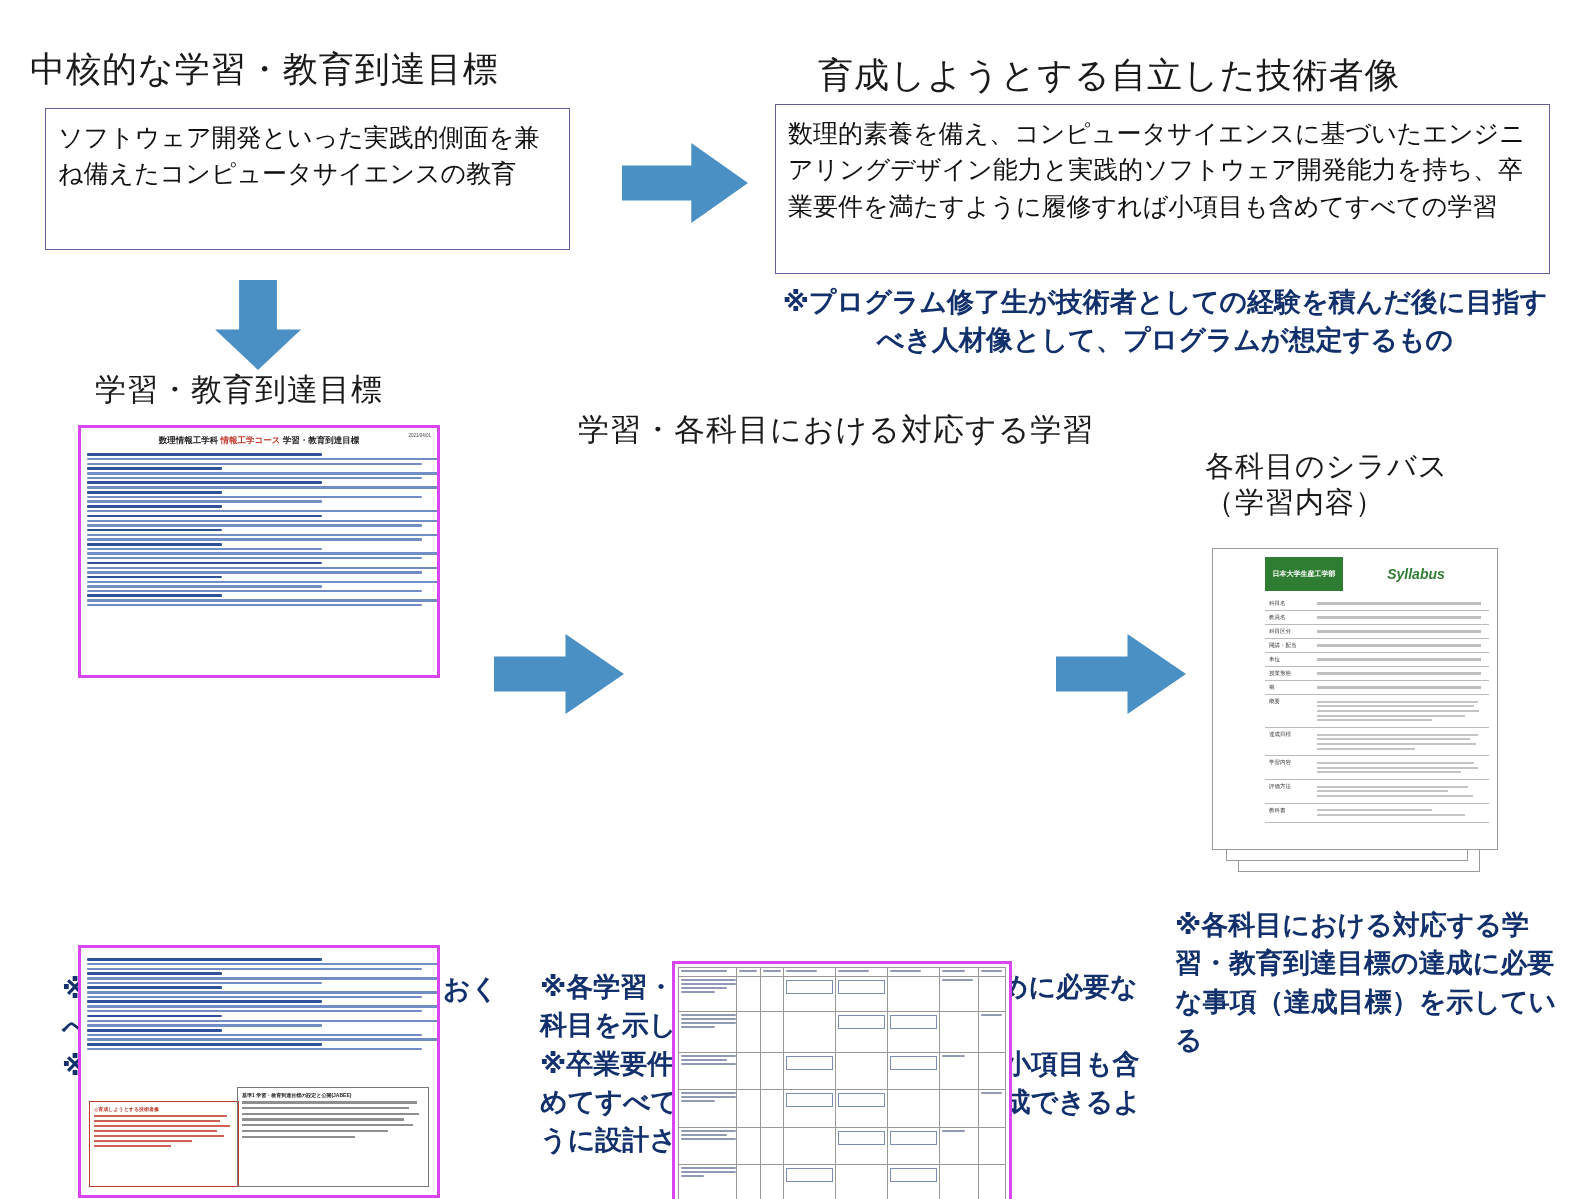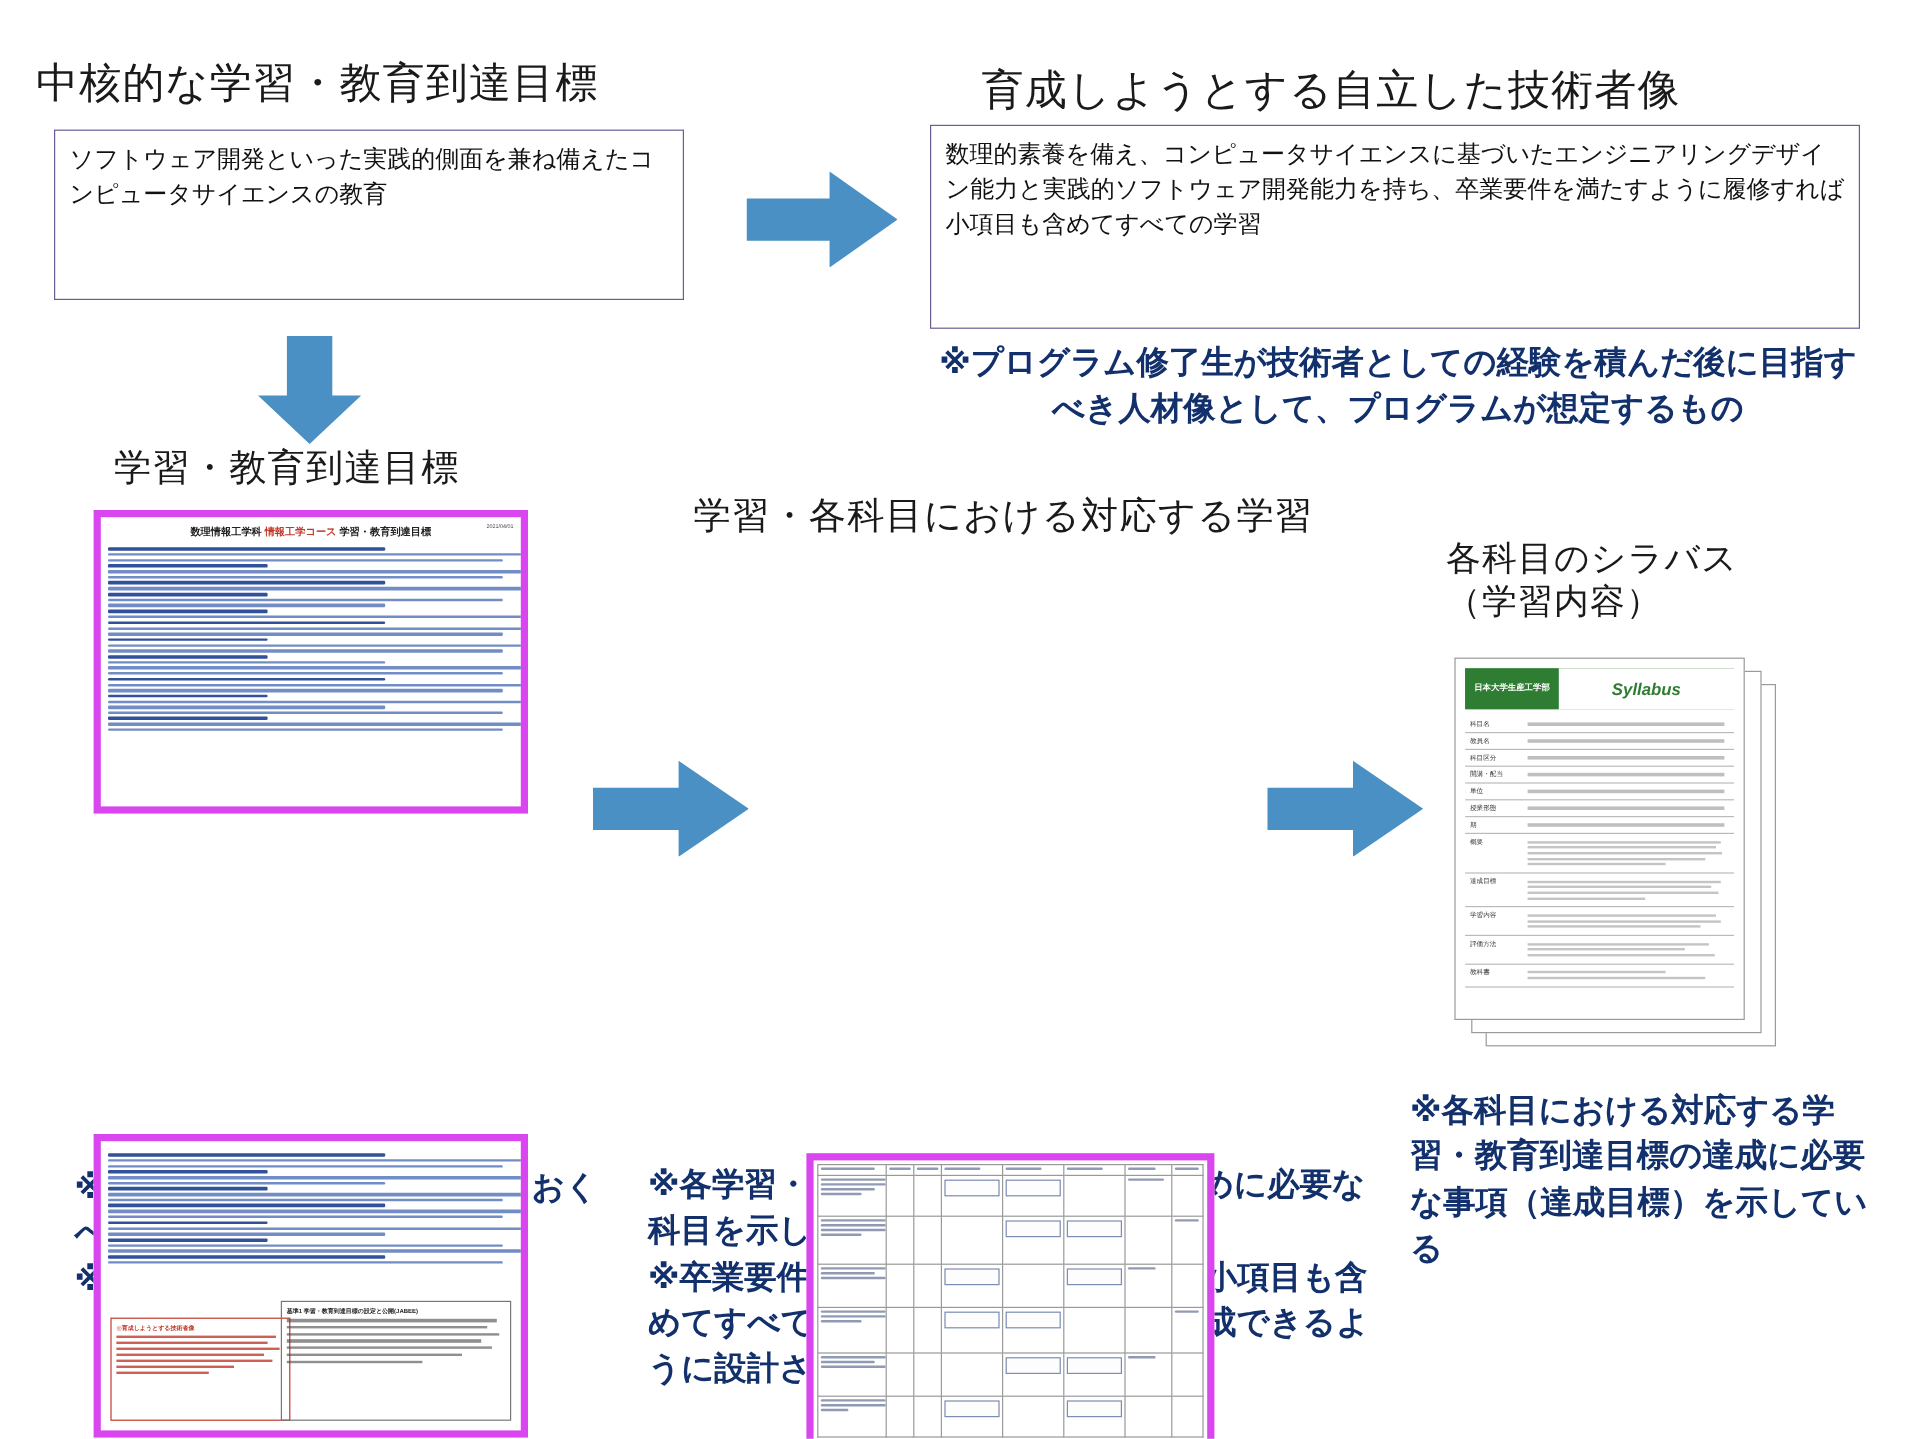--- a/index.html
+++ b/index.html
@@ -21,21 +21,21 @@
     white-space:nowrap;
   }
   .heading-mid{font-size:31px;}
   .heading-sm{font-size:29px;line-height:1.25;}
 
   
   .boxtext{
     border:1.5px solid #6b5b95;
     box-sizing:border-box;
     padding:10px 12px;
-    font-size:20px;
+    font-size:25px;
     line-height:1.45;
     color:#111;
   }
 
   
   .arrow-right{
     background:#4a90c4;
     clip-path:polygon(0% 28%,55% 28%,55% 0%,100% 50%,55% 100%,55% 72%,0% 72%);
   }
   .arrow-down{
@@ -48,21 +48,21 @@
     color:#12306b;
     font-weight:bold;
     font-size:27px;
     line-height:1.42;
   }
   .note-c{text-align:center;}
 
   
   .doc{
     background:#fff;
-    border:6px solid #d946ef;
+    border:3px solid #d946ef;
     box-sizing:border-box;
     overflow:hidden;
     position:relative;
   }
   .doc-title{
     text-align:center;
     font-size:8.5px;
     color:#222;
     margin-top:7px;
     font-weight:bold;
@@ -412,21 +412,21 @@
       <td></td>
       <td></td>
     </tr>
   </tbody>
     </table>
 </div>
 
 <div class="abs" style="left:1212px;top:548px;width:270px;height:330px;">
   <div class="stack-sheet" style="left:26px;top:22px;width:240px;height:300px;"></div>
   <div class="stack-sheet" style="left:14px;top:11px;width:240px;height:300px;"></div>
-  <div class="stack-sheet" style="left:0px;top:0px;width:240px;height:300px;">
+  <div class="stack-sheet" style="left:0px;top:0px;width:240px;height:300px;padding-left:44px;">
     <div class="syl-header">
       <div class="grn">日本大学生産工学部</div>
       <div class="ttl">Syllabus</div>
     </div>
     <div style="margin:6px 8px 0 8px;">
       <div class="syl-row">
           <div class="lbl">科目名</div>
           <div class="val"></div>
         </div>
       <div class="syl-row">

